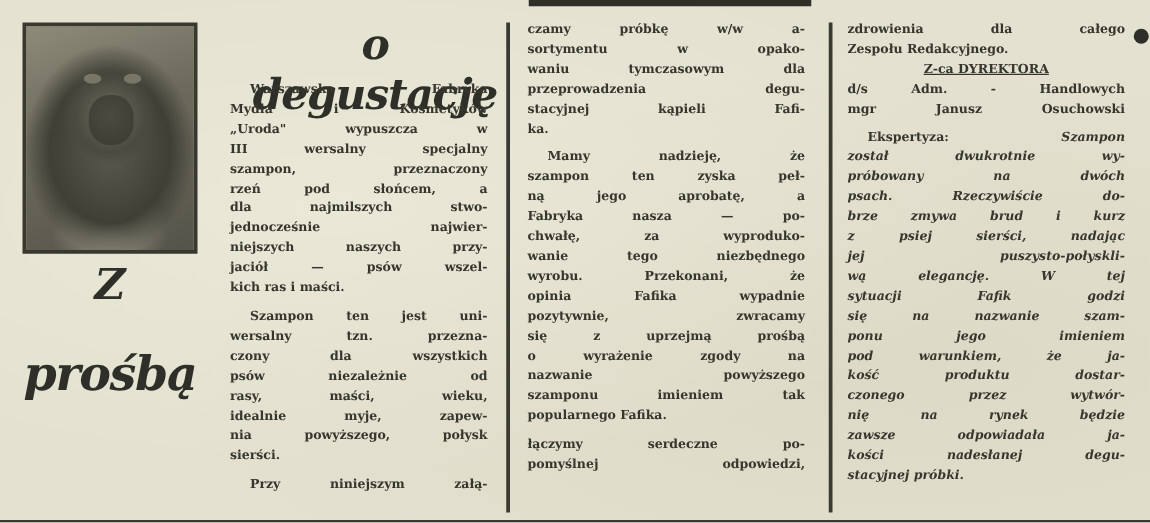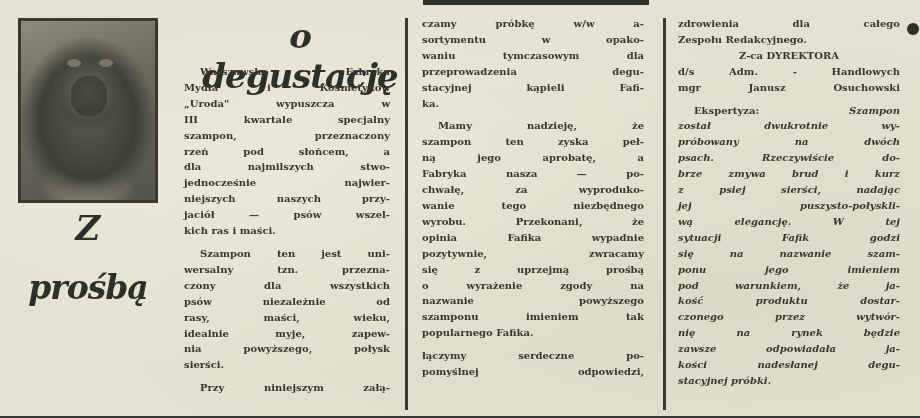--- a/index.html
+++ b/index.html
@@ -41,30 +41,30 @@
     border-radius: 45%; background: #2f2f28; opacity: 0.55;
   }
   .photo .eye { position: absolute; top: 38px; width: 14px; height: 8px; border-radius: 50%; background: #8d8a78; opacity: .7; }
   .photo .eye.l { left: 46px; } .photo .eye.r { left: 78px; }
   .script {
     font-family: "DejaVu Serif", serif; font-style: italic; font-weight: bold;
     color: #2f2f29; position: absolute; text-align: center;
   }
   .headline { left: 200px; top: 16px; width: 200px; font-size: 34px; letter-spacing: -1px; font-style: italic; }
   .z-letter { left: 18px; top: 208px; width: 140px; font-size: 34px; }
-  .prosba { left: 18px; top: 268px; width: 140px; font-size: 33px; letter-spacing: -1px; }
+  .prosba { left: 18px; top: 276px; width: 140px; font-size: 38px; letter-spacing: -1px; }
 
   .col {
     position: absolute; font-family: "DejaVu Serif", serif; font-weight: bold;
     font-size: 10px; line-height: 15.9px; color: #36362e;
     text-align: justify; text-align-last: justify;
   }
   .col .line { display: block; white-space: nowrap; text-align-last: justify; text-align: justify; }
   .col .line.last { text-align-last: left; }
-  .col .line.center { text-align: center; text-align-last: center; }
+  .col .line.center { text-align: center; text-align-last: center; text-decoration: underline; }
   .col .line.indent { padding-left: 16px; }
   .col .gap { height: 7px; }
   .col1 { left: 184px; top: 64px; width: 206px; }
   .col2 { left: 422px; top: 16px; width: 222px; }
   .col3 { left: 678px; top: 16px; width: 222px; }
   .it { font-style: italic; }
   .bullet {
     position: absolute; left: 907px; top: 23px; width: 12px; height: 12px;
     border-radius: 50%; background: #2e2e28;
   }
@@ -86,21 +86,21 @@
   <div class="script prosba">prośbą</div>
   <div class="script headline">o degustację</div>
 
   <div class="vrule" style="left:405px; top:18px; height:392px;"></div>
   <div class="vrule" style="left:663px; top:18px; height:392px;"></div>
 
   <div class="col col1" id="col1">
       <span class="line indent">Warszawska Fabryka</span>
       <span class="line">Mydła i Kosmetyków</span>
       <span class="line">„Uroda" wypuszcza w</span>
-      <span class="line">III kwartale specjalny</span>
+      <span class="line">III wersalny specjalny</span>
       <span class="line">szampon, przeznaczony</span>
       <span class="line">rzeń pod słońcem, a</span>
       <span class="line">dla najmilszych stwo-</span>
       <span class="line">jednocześnie najwier-</span>
       <span class="line">niejszych naszych przy-</span>
       <span class="line">jaciół — psów wszel-</span>
       <span class="line last">kich ras i maści.</span>
       <div class="gap"></div>
       <span class="line indent">Szampon ten jest uni-</span>
       <span class="line">wersalny tzn. przezna-</span>

